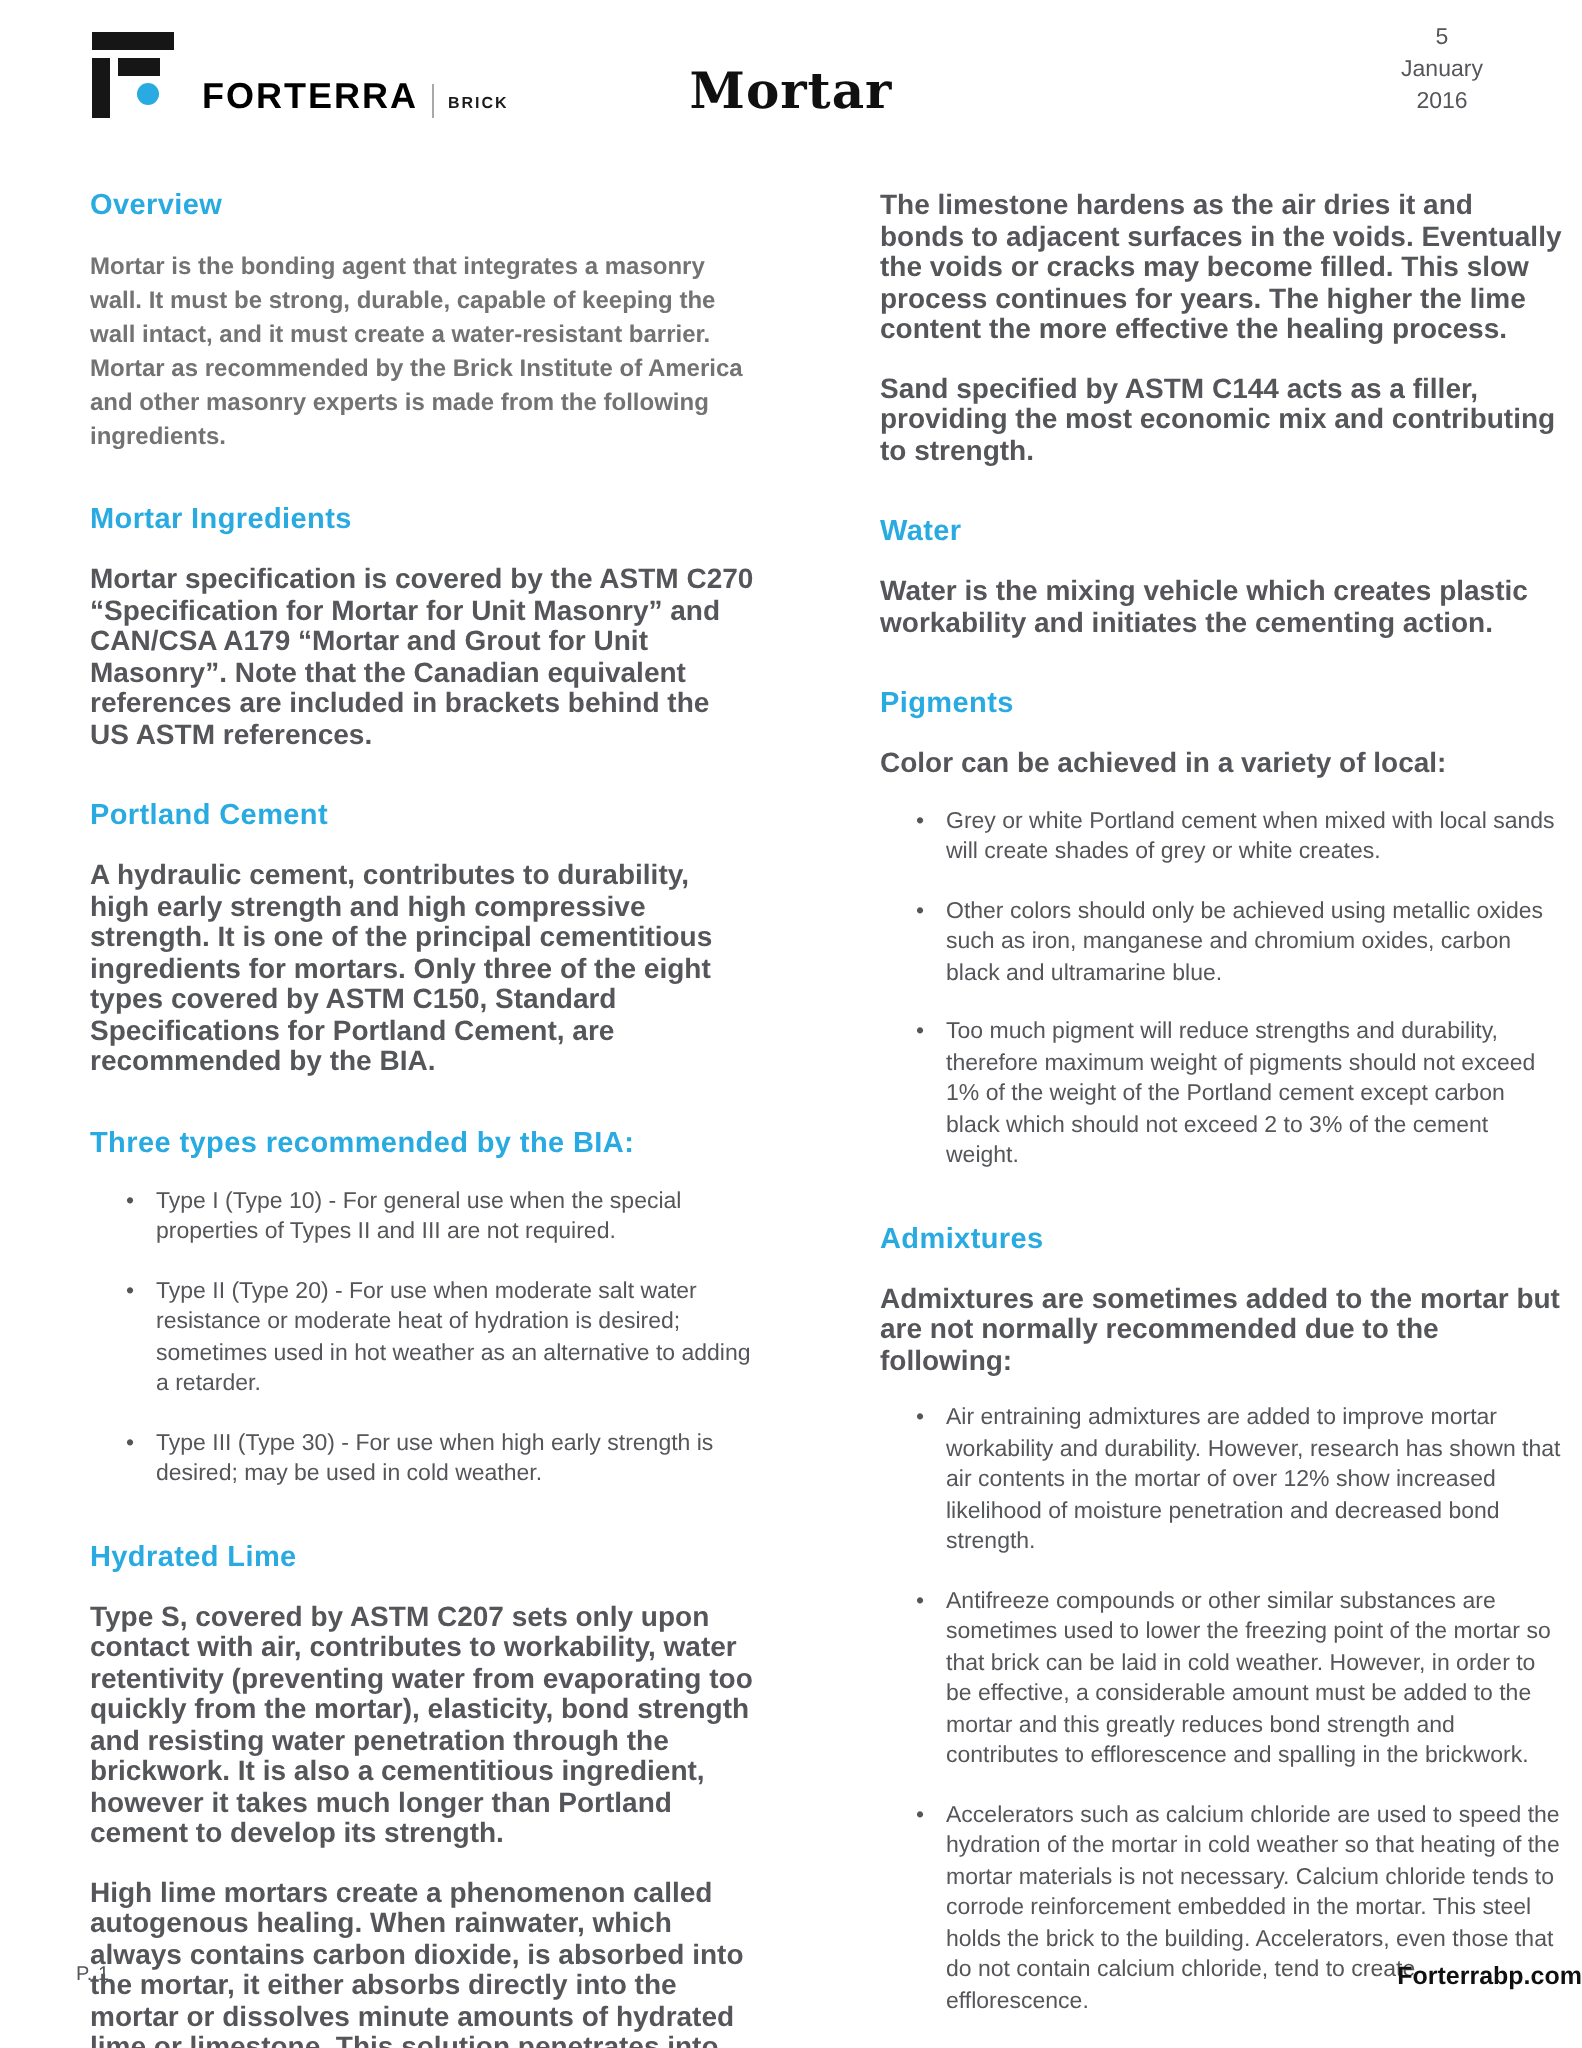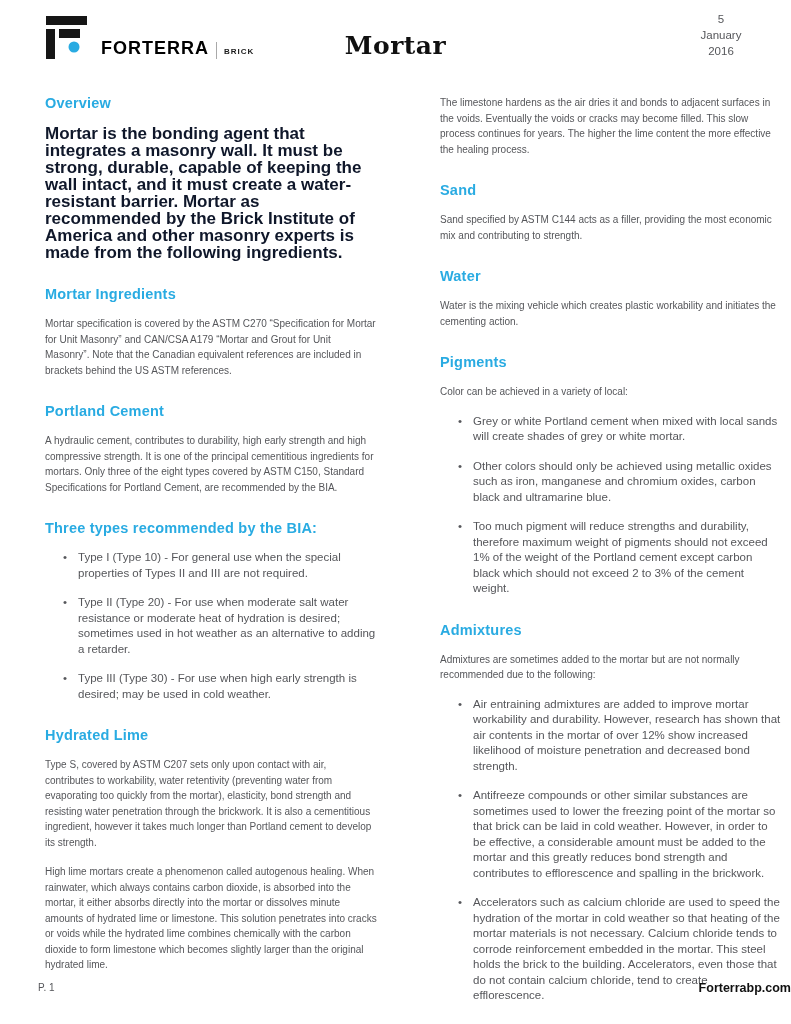--- a/index.html
+++ b/index.html
@@ -32,24 +32,24 @@
   .col-right { width:342px; }
 
   .h {
     color:#29abe2; font-weight:bold; font-size:14.5px; line-height:18px;
     margin:24px 0 13px 0; letter-spacing:0.2px;
   }
   .col .h:first-child { margin-top:6px; }
   .col-right > p:first-child { margin-top:7px; }
 
   p.body {
-    font-size:10px; line-height:15.5px; color:#55565a; margin:0 0 14px 0;
+    font-size:14px; line-height:15.5px; color:#55565a; margin:0 0 14px 0;font-weight:bold;
   }
   p.lead {
-    font-size:17px; line-height:17px; color:#0f172a; font-weight:bold; margin:0 0 6px 0;
+    font-size:12px; line-height:17px; color:#737373; font-weight:bold; margin:0 0 6px 0;
   }
 
   ul.bullets { list-style:none; margin:2px 0 10px 0; }
   ul.bullets li {
     position:relative; padding-left:33px; margin-bottom:14px;
     font-size:11.5px; line-height:15.5px; color:#55565a;
   }
   ul.bullets li::before {
     content:"\2022"; position:absolute; left:18px; top:0; color:#55565a;
   }
@@ -108,30 +108,29 @@
       </ul>
 
       <div class="h">Hydrated Lime</div>
       <p class="body">Type S, covered by ASTM C207 sets only upon contact with air, contributes to workability, water retentivity (preventing water from evaporating too quickly from the mortar), elasticity, bond strength and resisting water penetration through the brickwork. It is also a cementitious ingredient, however it takes much longer than Portland cement to develop its strength.</p>
       <p class="body">High lime mortars create a phenomenon called autogenous healing. When rainwater, which always contains carbon dioxide, is absorbed into the mortar, it either absorbs directly into the mortar or dissolves minute amounts of hydrated lime or limestone. This solution penetrates into cracks or voids while the hydrated lime combines chemically with the carbon dioxide to form limestone which becomes slightly larger than the original hydrated lime.</p>
     </div>
 
     <div class="col col-right">
       <p class="body">The limestone hardens as the air dries it and bonds to adjacent surfaces in the voids. Eventually the voids or cracks may become filled. This slow process continues for years. The higher the lime content the more effective the healing process.</p>
 
-      <div class="h">Sand</div>
       <p class="body">Sand specified by ASTM C144 acts as a filler, providing the most economic mix and contributing to strength.</p>
 
       <div class="h">Water</div>
       <p class="body">Water is the mixing vehicle which creates plastic workability and initiates the cementing action.</p>
 
       <div class="h">Pigments</div>
       <p class="body">Color can be achieved in a variety of local:</p>
       <ul class="bullets">
-        <li>Grey or white Portland cement when mixed with local sands will create shades of grey or white mortar.</li>
+        <li>Grey or white Portland cement when mixed with local sands will create shades of grey or white creates.</li>
         <li>Other colors should only be achieved using metallic oxides such as iron, manganese and chromium oxides, carbon black and ultramarine blue.</li>
         <li>Too much pigment will reduce strengths and durability, therefore maximum weight of pigments should not exceed 1% of the weight of the Portland cement except carbon black which should not exceed 2 to 3% of the cement weight.</li>
       </ul>
 
       <div class="h">Admixtures</div>
       <p class="body">Admixtures are sometimes added to the mortar but are not normally recommended due to the following:</p>
       <ul class="bullets">
         <li>Air entraining admixtures are added to improve mortar workability and durability. However, research has shown that air contents in the mortar of over 12% show increased likelihood of moisture penetration and decreased bond strength.</li>
         <li>Antifreeze compounds or other similar substances are sometimes used to lower the freezing point of the mortar so that brick can be laid in cold weather. However, in order to be effective, a considerable amount must be added to the mortar and this greatly reduces bond strength and contributes to efflorescence and spalling in the brickwork.</li>
         <li>Accelerators such as calcium chloride are used to speed the hydration of the mortar in cold weather so that heating of the mortar materials is not necessary. Calcium chloride tends to corrode reinforcement embedded in the mortar. This steel holds the brick to the building. Accelerators, even those that do not contain calcium chloride, tend to create efflorescence.</li>

